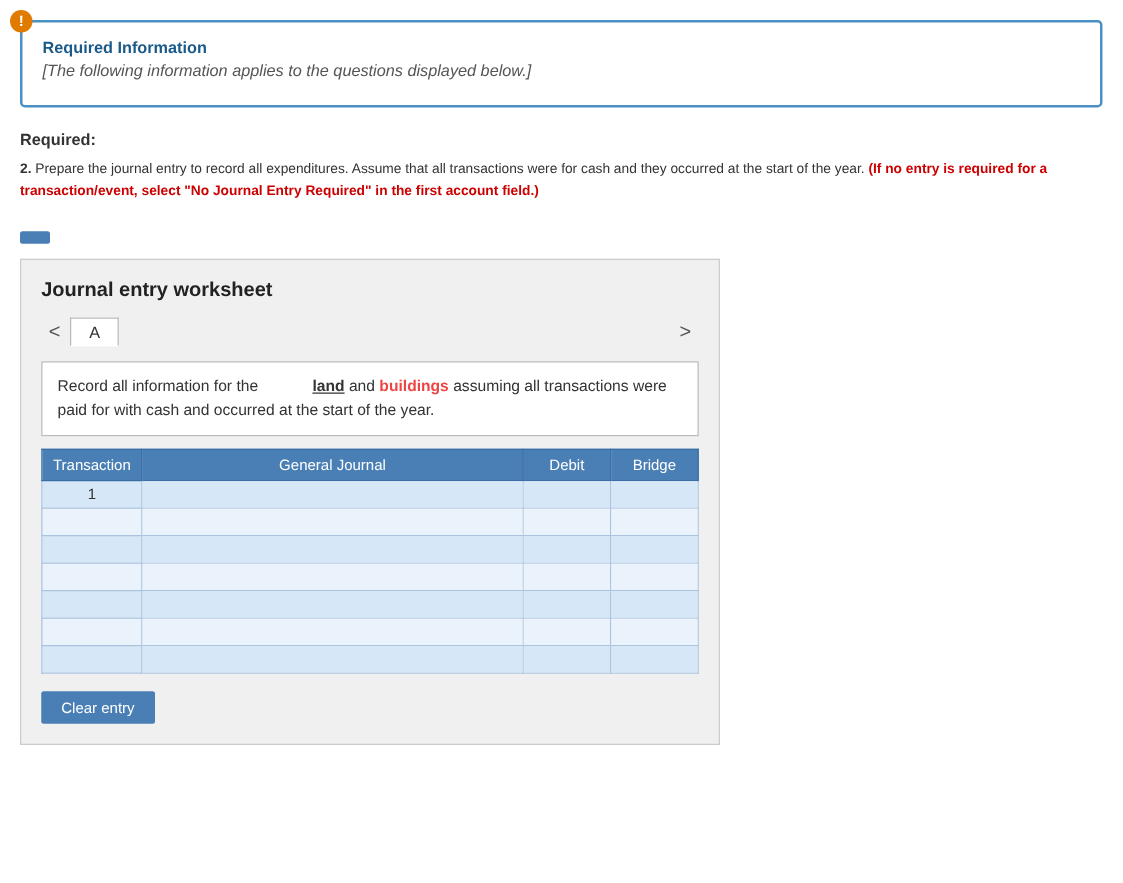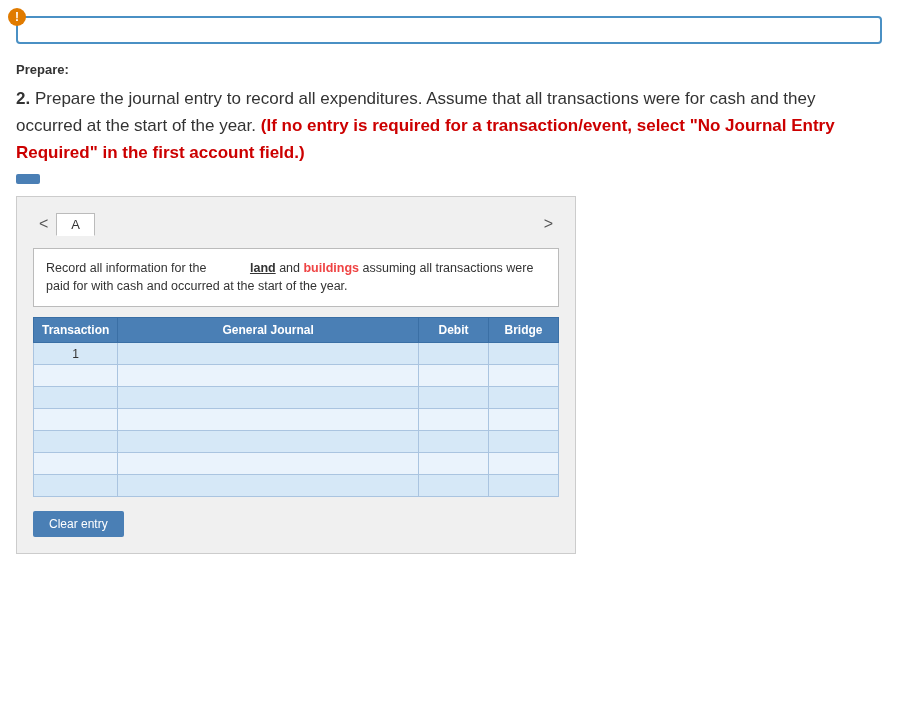--- a/index.html
+++ b/index.html
@@ -55,22 +55,23 @@
 
     
     .required-label {
       font-weight: bold;
       font-size: 13px;
       margin-bottom: 8px;
     }
 
     
     .question-text {
-      font-size: 17px;
+      font-size: 11px;
       line-height: 1.6;
+      margin-bottom: 16px;
       color: #333;
     }
     .question-text .red-bold {
       color: #cc0000;
       font-weight: bold;
     }
 
     
     .btn-blue {
       background-color: #4a7fb5;
@@ -155,21 +156,21 @@
       width: 100%;
       border-collapse: collapse;
       font-size: 12px;
     }
     .journal-table th {
       background: #4a7fb5;
       color: #fff;
       padding: 5px 8px;
       text-align: center;
       border: 1px solid #3a6fa5;
-      font-weight: bold;
+      font-weight: normal;
     }
     .journal-table td {
       border: 1px solid #aac4e0;
       padding: 0;
       height: 22px;
     }
     .journal-table td.transaction-num {
       text-align: center;
       color: #333;
       font-size: 12px;
@@ -221,37 +222,40 @@
     .col-credit { width: 70px; }
   </style>
 </head>
 <body>
 
 
 
 
 <div class="info-box">
   <div class="info-icon">!</div>
+  <div class="info-title">Required Information</div>
+  <div class="info-subtitle">[The following information applies to the questions displayed below.]</div>
 </div>
 
 
-<div class="required-label">Prepare:</div>
+<div class="required-label">Required:</div>
 
 
 <div class="question-text">
   <strong>2.</strong>
   <span>Prepare the journal entry to record all expenditures. Assume that all transactions were for cash and they occurred at the start of the year.</span>
   <span class="red-bold">(If no entry is required for a transaction/event, select "No Journal Entry Required" in the first account field.)</span>
 </div>
 
 
 <button class="btn-blue"></button>
 
 
 <div class="worksheet-container">
+  <div class="worksheet-title">Journal entry worksheet</div>
 
   <div class="tab-nav">
     <span class="nav-arrow">&lt;</span>
     <div class="tab-item active">
       <span>A</span>
     </div>
     <span class="nav-arrow" style="margin-left: auto;">&gt;</span>
   </div>
 
   <div class="description-box">

